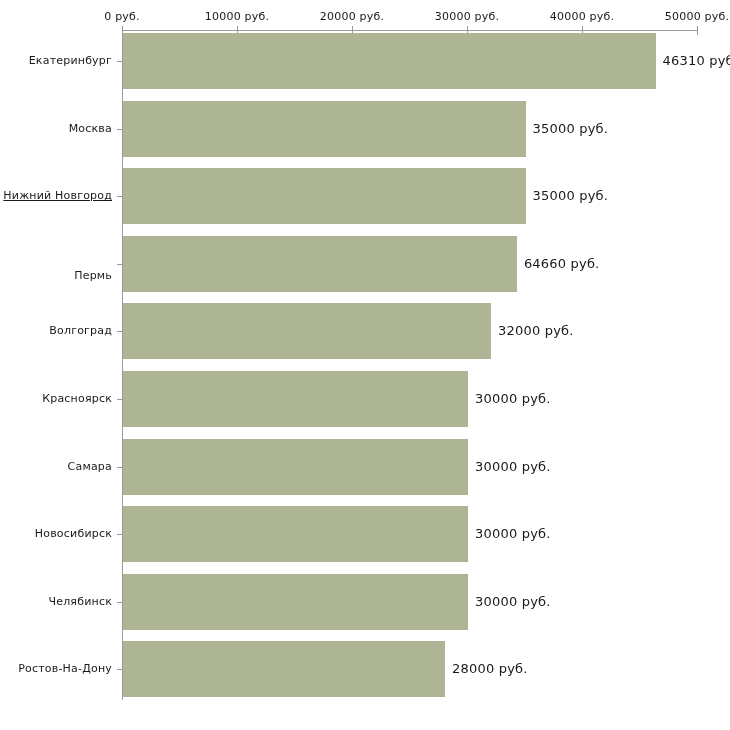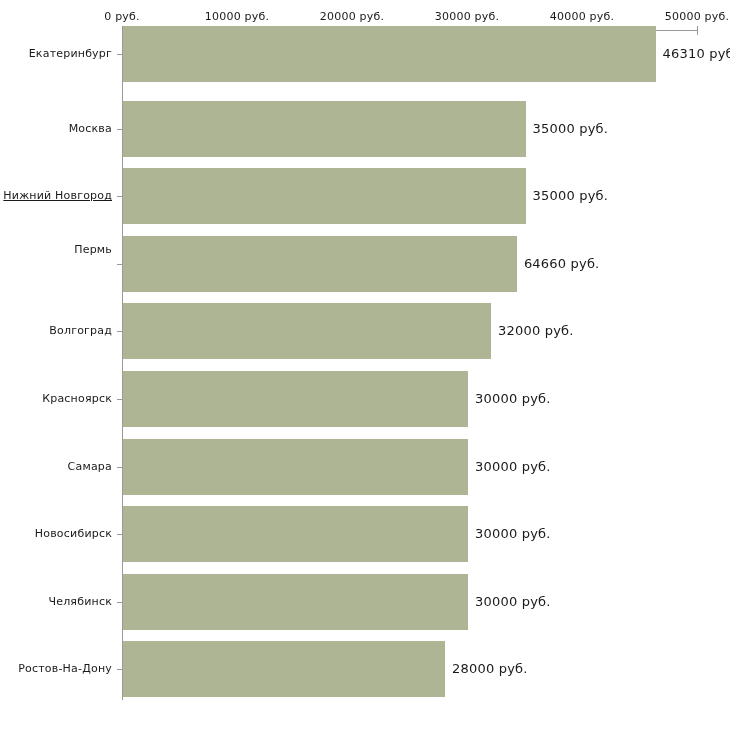--- a/index.html
+++ b/index.html
@@ -123,41 +123,41 @@
         <div class="axis-tick" style="left: 352px;"></div>
         <div class="axis-tick-label" style="left: 352px;">20000 руб.</div>
         <div class="axis-tick" style="left: 467px;"></div>
         <div class="axis-tick-label" style="left: 467px;">30000 руб.</div>
         <div class="axis-tick" style="left: 582px;"></div>
         <div class="axis-tick-label" style="left: 582px;">40000 руб.</div>
         <div class="axis-tick" style="left: 697px;"></div>
         <div class="axis-tick-label" style="left: 697px;">50000 руб.</div>
       </div>
     <div id="rows-layer">
-        <div class="bar-row" style="top: 26px; height: 56px; border-radius: 15px;">
+        <div class="bar-row" style="top: 33px; height: 56px; border-radius: 15px;">
           <div class="cat-tick" style="top: 28px;"></div>
           <div class="cat-label" style="top: 22px;">Екатеринбург</div>
           <div class="bar" title="Екатеринбург — 46310 руб." style="width: 532.565px; background: rgb(174, 181, 148);"></div>
           <div class="bar-value" style="left: 662.565px; top: 22px;">46310 руб.</div>
         </div>
         <div class="bar-row" style="top: 100.6px; height: 56px;">
           <div class="cat-tick" style="top: 28px;"></div>
           <div class="cat-label" style="top: 22px;">Москва</div>
           <div class="bar" title="Москва — 35000 руб." style="width: 402.5px; background: rgb(174, 181, 148);"></div>
           <div class="bar-value" style="left: 532.5px; top: 22px;">35000 руб.</div>
         </div>
         <div class="bar-row" style="top: 168.2px; height: 56px;">
           <div class="cat-tick" style="top: 28px;"></div>
           <div class="cat-label" style="top: 22px; text-decoration: underline;">Нижний Новгород</div>
           <div class="bar" title="Нижний Новгород — 35000 руб." style="width: 402.5px; background: rgb(174, 181, 148);"></div>
           <div class="bar-value" style="left: 532.5px; top: 22px;">35000 руб.</div>
         </div>
         <div class="bar-row" style="top: 235.8px; height: 56px;">
           <div class="cat-tick" style="top: 28px;"></div>
-          <div class="cat-label" style="top: 8px;">Пермь</div>
+          <div class="cat-label" style="top: 34px;">Пермь</div>
           <div class="bar" title="Пермь — 34250 руб." style="width: 393.875px; background: rgb(174, 181, 148);"></div>
           <div class="bar-value" style="left: 523.875px; top: 22px;">64660 руб.</div>
         </div>
         <div class="bar-row" style="top: 303.4px; height: 56px;">
           <div class="cat-tick" style="top: 28px;"></div>
           <div class="cat-label" style="top: 22px;">Волгоград</div>
           <div class="bar" title="Волгоград — 32000 руб." style="width: 368px; background: rgb(174, 181, 148);"></div>
           <div class="bar-value" style="left: 498px; top: 22px;">32000 руб.</div>
         </div>
         <div class="bar-row" style="top: 371px; height: 56px;">

